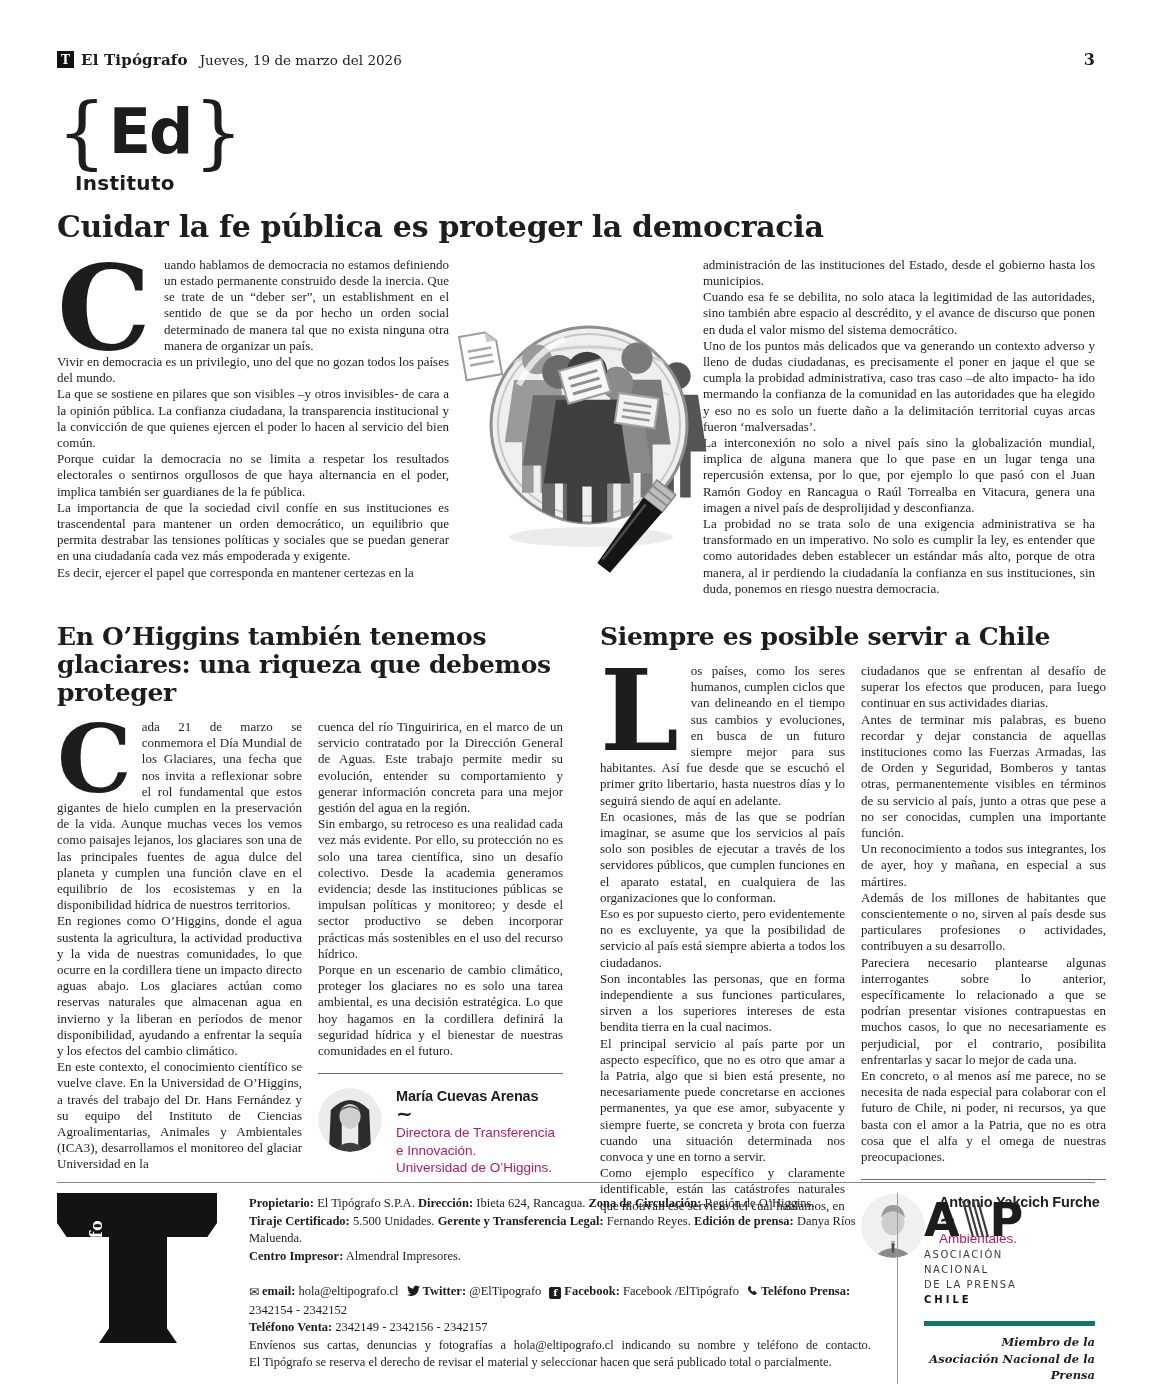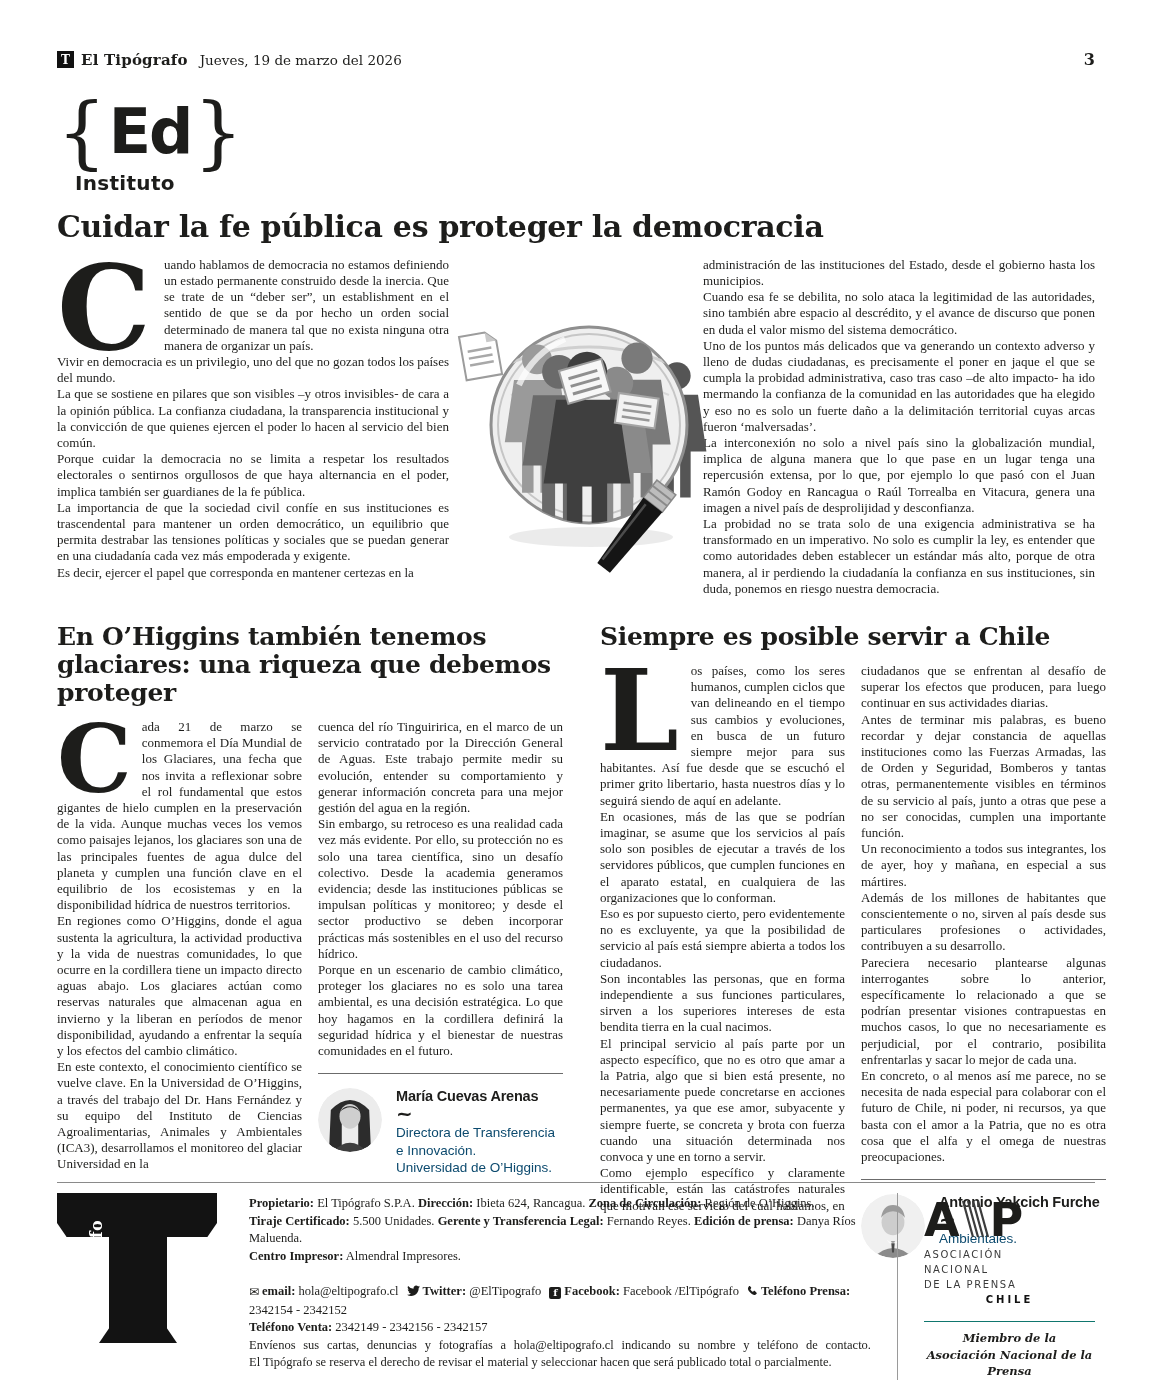--- a/index.html
+++ b/index.html
@@ -43,21 +43,21 @@
   
   .lower { display:grid; grid-template-columns:506px 506px; column-gap:37px; margin-top:26px; }
   .art-cols { display:grid; grid-template-columns:245px 245px; column-gap:16px; align-items:start; }
 
   
   .byline { border-top:1px solid #6b6b6b; margin-top:14px; padding-top:14px; display:flex; }
   .byline .avatar { width:64px; height:64px; border-radius:50%; overflow:hidden; flex:0 0 64px; }
   .byline-info { margin-left:14px; font-family:"Liberation Sans", sans-serif; }
   .byline-name { font-weight:700; font-size:14.5px; letter-spacing:-.2px; }
   .byline-tilde { font:700 20px/0.7 "DejaVu Sans", sans-serif; display:block; margin:2px 0 4px 0; }
-  .byline-role { font-size:13.5px; line-height:1.3; color:#0c4a6e; }
+  .byline-role { font-size:13.5px; line-height:1.3; color:#be185d; }
 
   
   .footer { position:absolute; left:57px; right:57px; top:1182px; border-top:1px solid #8a8a8a; padding-top:10px; display:flex; }
   .t-logo { position:relative; width:162px; height:150px; flex:0 0 162px; }
   .t-bar  { position:absolute; top:0; left:0; width:160px; height:44px; background:#131313;
             clip-path:polygon(0 0,100% 0,100% 68%,94% 100%,6% 100%,0 68%); }
   .t-stem { position:absolute; top:42px; left:52px; width:58px; height:96px; background:#131313; }
   .t-foot { position:absolute; top:134px; left:42px; width:78px; height:16px; background:#131313;
             clip-path:polygon(0 100%,14% 0,86% 0,100% 100%); }
   .t-vtext { position:absolute; left:49px; bottom:6px; transform:rotate(-90deg); transform-origin:0 100%;
@@ -69,22 +69,22 @@
   .ic { display:inline-block; vertical-align:-1px; margin:0 3px 0 8px; }
   .ic:first-child { margin-left:0; }
   .ic-env { font-family:"DejaVu Sans", sans-serif; font-size:12px; }
   .ic-fb { display:inline-flex; width:12px; height:12px; background:#1d1d1b; color:#fff; border-radius:2px;
            align-items:center; justify-content:center; font:700 10px "DejaVu Serif", serif; }
   .f-right { flex:0 0 198px; border-left:1px solid #9a9a9a; padding:6px 0 0 26px; display:flex; flex-direction:column; }
   .anp-row { display:flex; align-items:flex-end; }
   .anp-letter { font:800 46px/0.8 "DejaVu Sans", sans-serif; letter-spacing:-2px; }
   .anp-n { margin:0 1px; }
   .anp-caption { margin-top:8px; font-family:"DejaVu Sans", sans-serif; font-size:10px; letter-spacing:1.6px; line-height:1.5; color:#3a3a3a; }
-  .anp-caption .strong { font-weight:700; color:#111; letter-spacing:3px;text-align:center; }
-  .member { margin-top:14px; border-top:1px solid #0f766e; padding-top:8px; text-align:center;
+  .anp-caption .strong { font-weight:700; color:#111; letter-spacing:3px; }
+  .member { margin-top:14px; border-top:5px solid #0f766e; padding-top:8px; text-align:right;
             font:italic 600 11.5px/1.45 "DejaVu Serif", serif; }
 </style>
 </head>
 <body>
 
 <div class="page">
 
   <div class="masthead">
     <div class="mast-logo">T</div>
     <span class="mast-name">El Tipógrafo</span>

